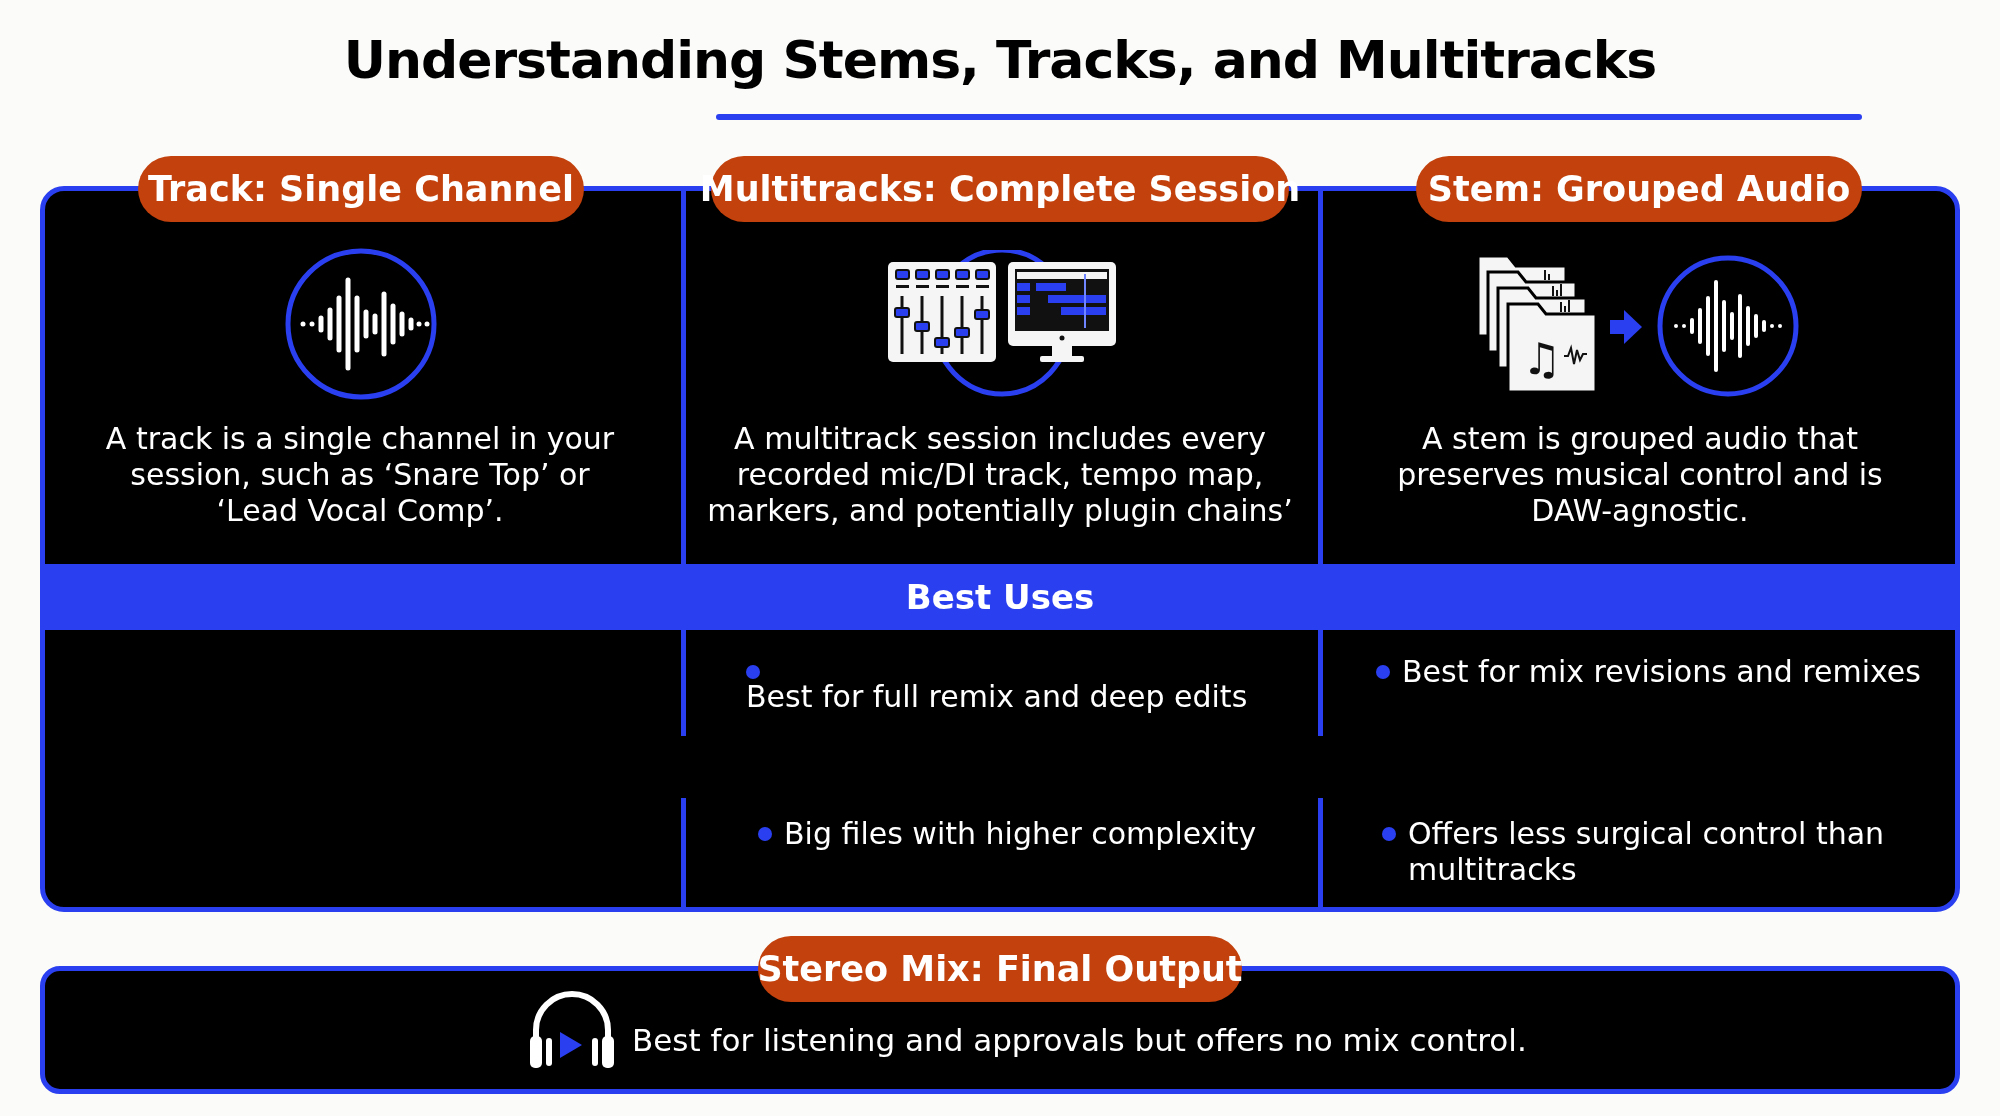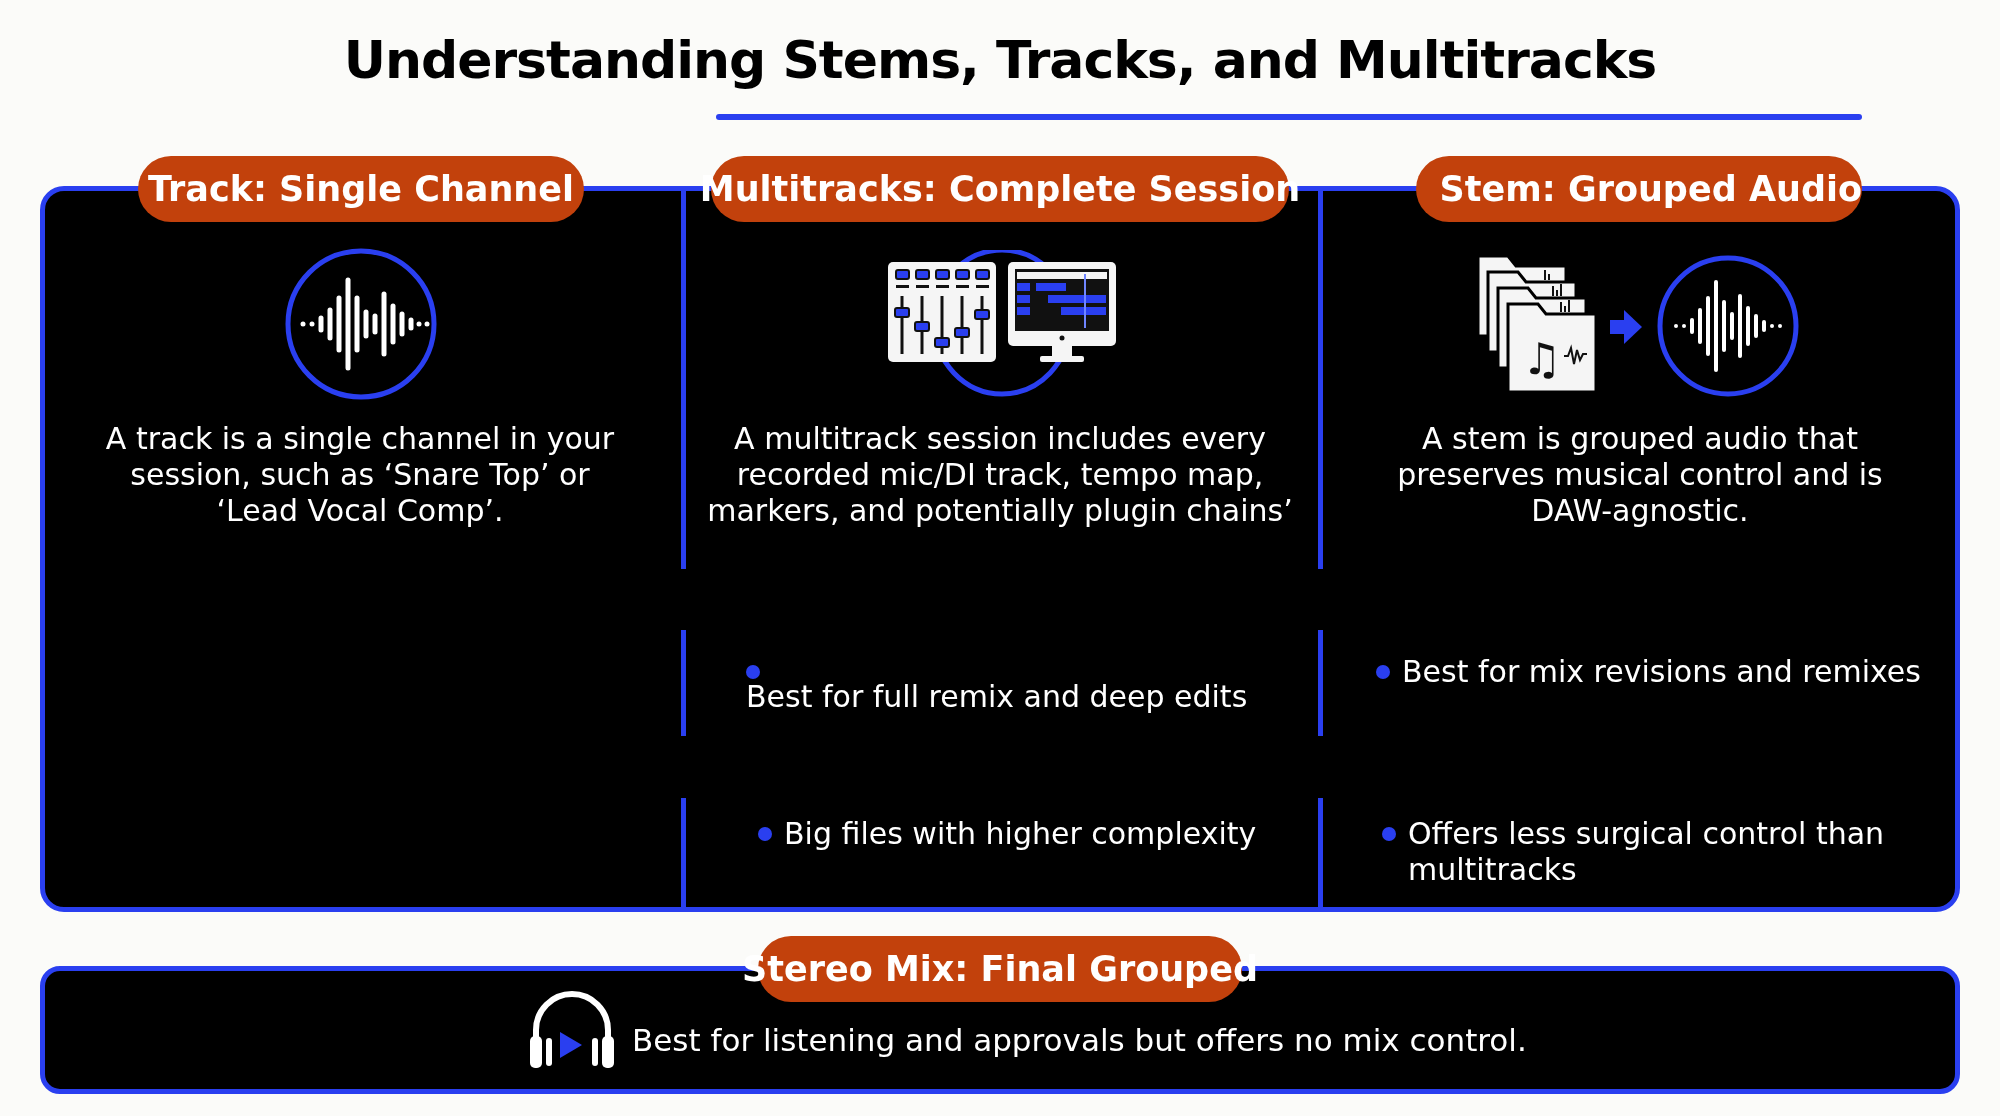--- a/index.html
+++ b/index.html
@@ -81,36 +81,39 @@
 <body>
 
 <div class="title">Understanding Stems, Tracks, and Multitracks</div>
 <div class="title-underline"></div>
 
 <div class="main-panel">
 
   <div class="col-divider" style="left:636px; top:0; height:378px;"></div>
   <div class="col-divider" style="left:1273px; top:0; height:378px;"></div>
 
+  <div class="band" style="top:373px; height:66px;">
+    <span>Best Uses</span>
+  </div>
 
   <div class="col-divider" style="left:636px; top:439px; height:106px;"></div>
   <div class="col-divider" style="left:1273px; top:439px; height:106px;"></div>
 
 
   <div class="col-divider" style="left:636px; top:607px; height:120px;"></div>
   <div class="col-divider" style="left:1273px; top:607px; height:120px;"></div>
 </div>
 
 <div class="pill" style="left:138px; top:156px; width:446px;">
   <span>Track: Single Channel</span>
 </div>
 <div class="pill" style="left:711px; top:156px; width:578px;">
   <span>Multitracks: Complete Session</span>
 </div>
-<div class="pill" style="left:1416px; top:156px; width:446px;justify-content:flex-end;">
+<div class="pill" style="left:1416px; top:156px; width:446px;">
   <span>Stem: Grouped Audio</span>
 </div>
 
 <svg class="icon" style="left:283px; top:246px;" width="156" height="156" viewBox="0 0 156 156">
   <circle cx="78" cy="78" r="73" fill="#000" stroke="#2a3ff0" stroke-width="5"></circle>
   <g stroke="#fff" stroke-width="5" stroke-linecap="round">
     <line x1="20" y1="78" x2="20" y2="78"></line>
     <line x1="29" y1="78" x2="29" y2="78"></line>
     <line x1="38" y1="72" x2="38" y2="84"></line>
     <line x1="47" y1="64" x2="47" y2="92"></line>
@@ -237,21 +240,21 @@
   <span class="dot"></span>
   <span>Big files with higher complexity</span>
 </div>
 <div class="bullet-cell" style="left:1382px; top:816px; width:520px;">
   <span class="dot"></span>
   <span>Offers less surgical control than multitracks</span>
 </div>
 
 <div class="bottom-panel"></div>
 <div class="pill" style="left:758px; top:936px; width:484px;">
-  <span>Stereo Mix: Final Grouped</span>
+  <span>Stereo Mix: Final Output</span>
 </div>
 <svg class="icon" style="left:526px; top:990px;" width="92" height="80" viewBox="0 0 92 80">
   <path d="M10 52 V40 A36 36 0 0 1 82 40 V52" fill="none" stroke="#fff" stroke-width="6"></path>
   <rect x="4" y="46" width="12" height="32" rx="5" fill="#fff"></rect>
   <rect x="20" y="48" width="6" height="28" rx="3" fill="#fff"></rect>
   <rect x="76" y="46" width="12" height="32" rx="5" fill="#fff"></rect>
   <rect x="66" y="48" width="6" height="28" rx="3" fill="#fff"></rect>
   <path d="M34 42 L56 55 L34 68 Z" fill="#2a3ff0"></path>
 </svg>
 <div class="bottom-text">Best for listening and approvals but offers no mix control.</div>

